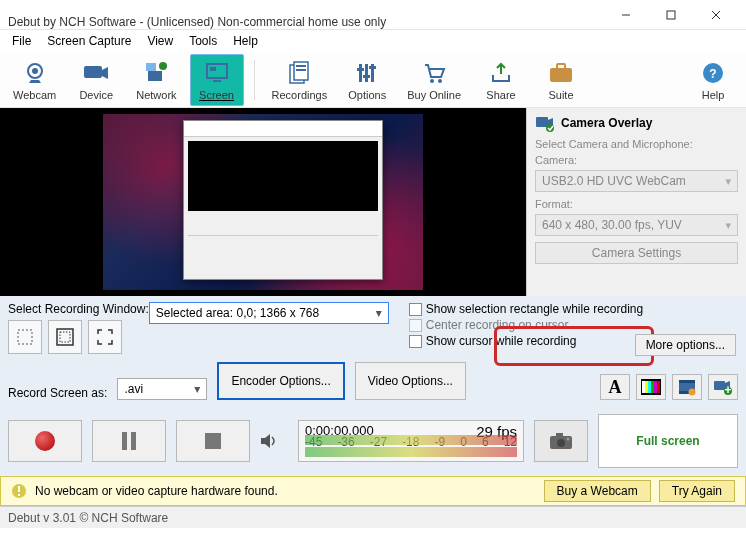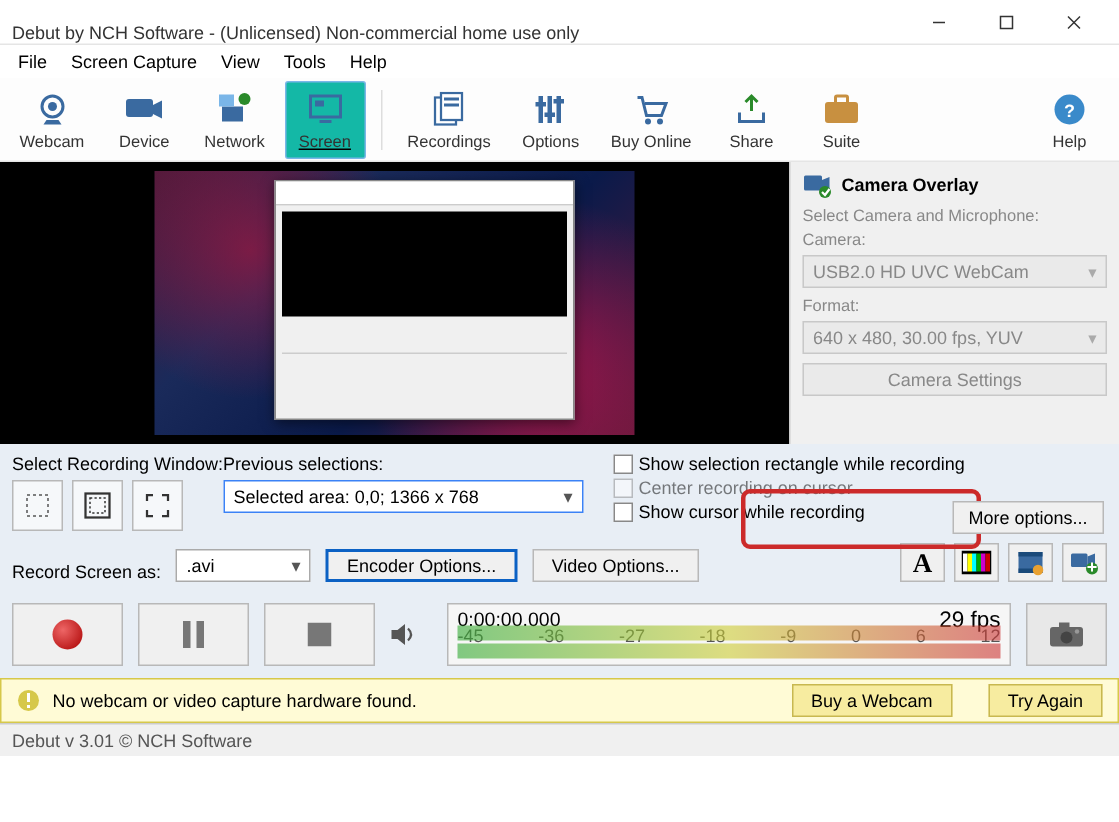--- a/index.html
+++ b/index.html
@@ -40,38 +40,38 @@
 .prev-sel .combo2 { height: 22px; border: 1px solid #3b82f6; background: #fff; padding: 0 6px; display: flex; align-items: center; position: relative; }
 .prev-sel .combo2::after { content: "▾"; position: absolute; right: 6px; color: #555; }
 .right-opts { flex: 1; display: flex; flex-direction: column; gap: 2px; margin-left: 20px; }
 .chk-line { display: flex; align-items: center; gap: 4px; }
 .chk-line .chk { width: 13px; height: 13px; border: 1px solid #888; background: #fff; }
 .highlight-box { position: absolute; border: 3px solid #cc2a2a; border-radius: 6px; left: 494px; top: 326px; width: 160px; height: 40px; pointer-events: none; }
 .more-opts-btn { position: absolute; right: 10px; top: 334px; height: 22px; padding: 0 10px; border: 1px solid #b8b8b8; background: #f0f0f0; display: flex; align-items: center; }
 .encoder-band { background: #e8eef5; padding: 6px 8px; display: flex; align-items: flex-end; gap: 10px; }
 .encoder-band .combo3 { height: 22px; border: 1px solid #aaa; background: #fff; padding: 0 6px; display: flex; align-items: center; min-width: 90px; position: relative; }
 .encoder-band .combo3::after { content: "▾"; position: absolute; right: 6px; color: #555; }
-.encoder-band .btn2 { height: 22px; padding: 0 12px; border: 1px solid #b8b8b8; background: #f0f0f0; display: flex; align-items: center; }
+.encoder-band .btn2 { height: 38px; padding: 0 12px; border: 1px solid #b8b8b8; background: #f0f0f0; display: flex; align-items: center; }
 .encoder-band .btn2.hl { border: 2px solid #0b61c4; }
 .icon-btns { display: flex; gap: 6px; margin-left: auto; }
 .icon-btn { width: 30px; height: 26px; border: 1px solid #b8b8b8; background: #f0f0f0; display: flex; align-items: center; justify-content: center; }
 .control-band { background: #e8eef5; padding: 8px; display: flex; align-items: center; gap: 10px; }
 .ctrl-btn { width: 74px; height: 42px; border: 1px solid #b8b8b8; background: #f0f0f0; display: flex; align-items: center; justify-content: center; }
 .rec-dot { width: 20px; height: 20px; border-radius: 50%; background: radial-gradient(circle at 35% 35%, #e66, #a00); }
 .meter { flex: 1; border: 1px solid #b8b8b8; background: #f6f6f6; height: 42px; padding: 2px 6px; position: relative; }
 .meter .tc { font-size: 13px; }
 .meter .fps-lbl { position: absolute; right: 6px; top: 2px; font-size: 15px; }
 .meter-scale { position: absolute; left: 6px; right: 6px; top: 14px; font-size: 9px; color: #555; display: flex; justify-content: space-between; }
 .meter-bar { position: absolute; left: 6px; right: 6px; bottom: 4px; height: 10px; background: linear-gradient(to right, #3a3 0%, #cc3 50%, #c33 100%); opacity: 0.6; }
 .meter-bar.top { bottom: 16px; }
 .snap-btn { width: 54px; height: 42px; border: 1px solid #b8b8b8; background: #e8e8e8; display: flex; align-items: center; justify-content: center; font-size: 18px; }
 .fullscreen-btn { width: 140px; height: 54px; border: 1px solid #b8b8b8; background: #fff; display: flex; align-items: center; justify-content: center; color: #2a8a2a; font-weight: bold; font-size: 13px; }
 .warn-bar { background: #fffbd6; border: 1px solid #d6c84a; height: 30px; display: flex; align-items: center; padding: 0 10px; gap: 8px; }
 .warn-bar .spacer { flex: 1; }
-.warn-bar .wbtn { height: 22px; padding: 0 12px; border: 1px solid #c8b850; background: #f7eca0; display: flex; align-items: center; margin-left: 16px; }
+.warn-bar .wbtn { height: 22px; padding: 0 12px; border: 1px solid #c8b850; background: #f7eca0; display: flex; align-items: center; }
 .status-bar { height: 22px; background: #f0f0f0; border-top: 1px solid #ccc; display: flex; align-items: center; padding: 0 8px; color: #555; font-size: 11px; }
 svg { display: block; }
 </style>
 </head>
 <body>
 
 <div class="titlebar">
   <span class="title">Debut by NCH Software - (Unlicensed) Non-commercial home use only</span>
   <div class="win-controls">
     <div class="win-btn">
@@ -259,21 +259,20 @@
           </svg>
         </div>
       <div class="sq-btn">
           <svg width="20" height="20">
             <path d="M3 7 V3 H7 M13 3 H17 V7 M17 13 V17 H13 M7 17 H3 V13" fill="none" stroke="#333" stroke-width="1.5"></path>
           </svg>
         </div>
     </div>
   </div>
   <div class="prev-sel">
-    <span>Previous selections:</span>
     <div class="combo2">
         <span>Selected area: 0,0; 1366 x 768</span>
       </div>
   </div>
   <div class="right-opts">
     <div class="chk-line">
         <span class="chk"></span>
         <span>Show selection rectangle while recording</span>
       </div>
     <div class="chk-line" style="opacity:0.5">
@@ -386,20 +385,23 @@
   <div class="snap-btn">
       <span>
         <svg width="24" height="18">
           <rect x="1" y="4" width="22" height="13" rx="2" fill="#666"></rect>
           <rect x="7" y="1" width="7" height="4" fill="#666"></rect>
           <circle cx="12" cy="11" r="4" fill="#444"></circle>
           <circle cx="19" cy="7" r="1.5" fill="#999"></circle>
         </svg>
       </span>
     </div>
+  <div class="fullscreen-btn">
+      <span>Full screen</span>
+    </div>
 </div>
 
 <div class="warn-bar">
   <span>
       <svg width="16" height="16">
         <circle cx="8" cy="8" r="7" fill="#d6c84a"></circle>
         <rect x="7" y="3" width="2" height="6" fill="#fff"></rect>
         <rect x="7" y="11" width="2" height="2" fill="#fff"></rect>
       </svg>
     </span>

